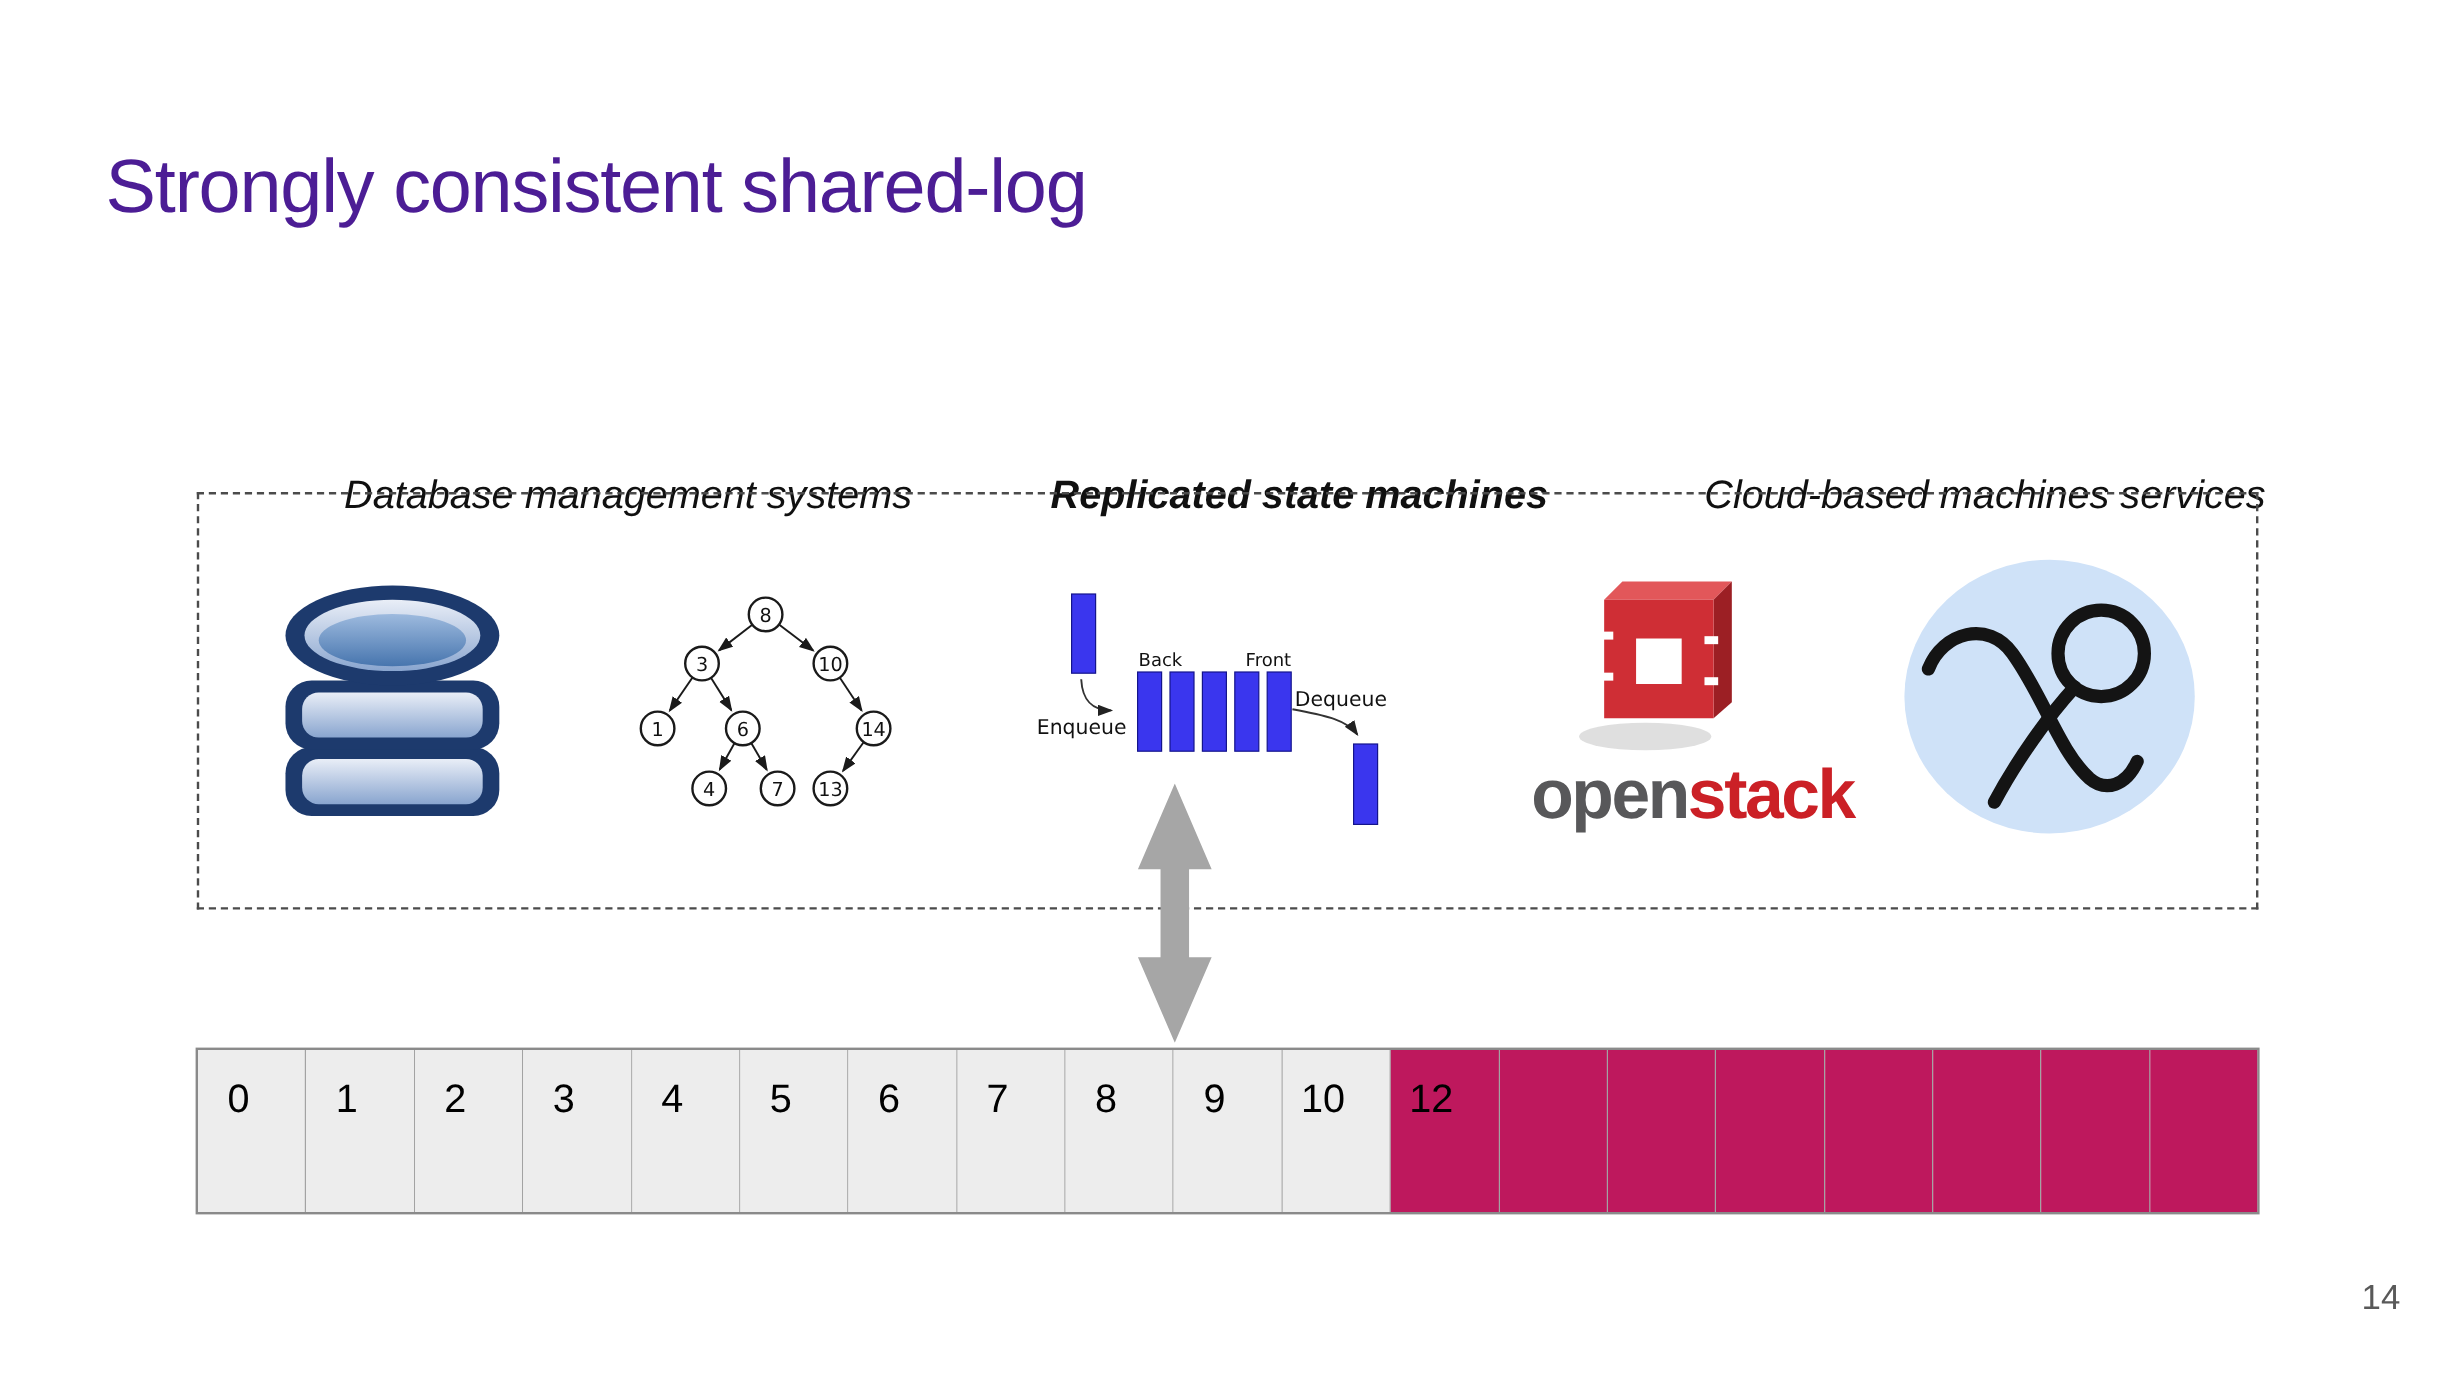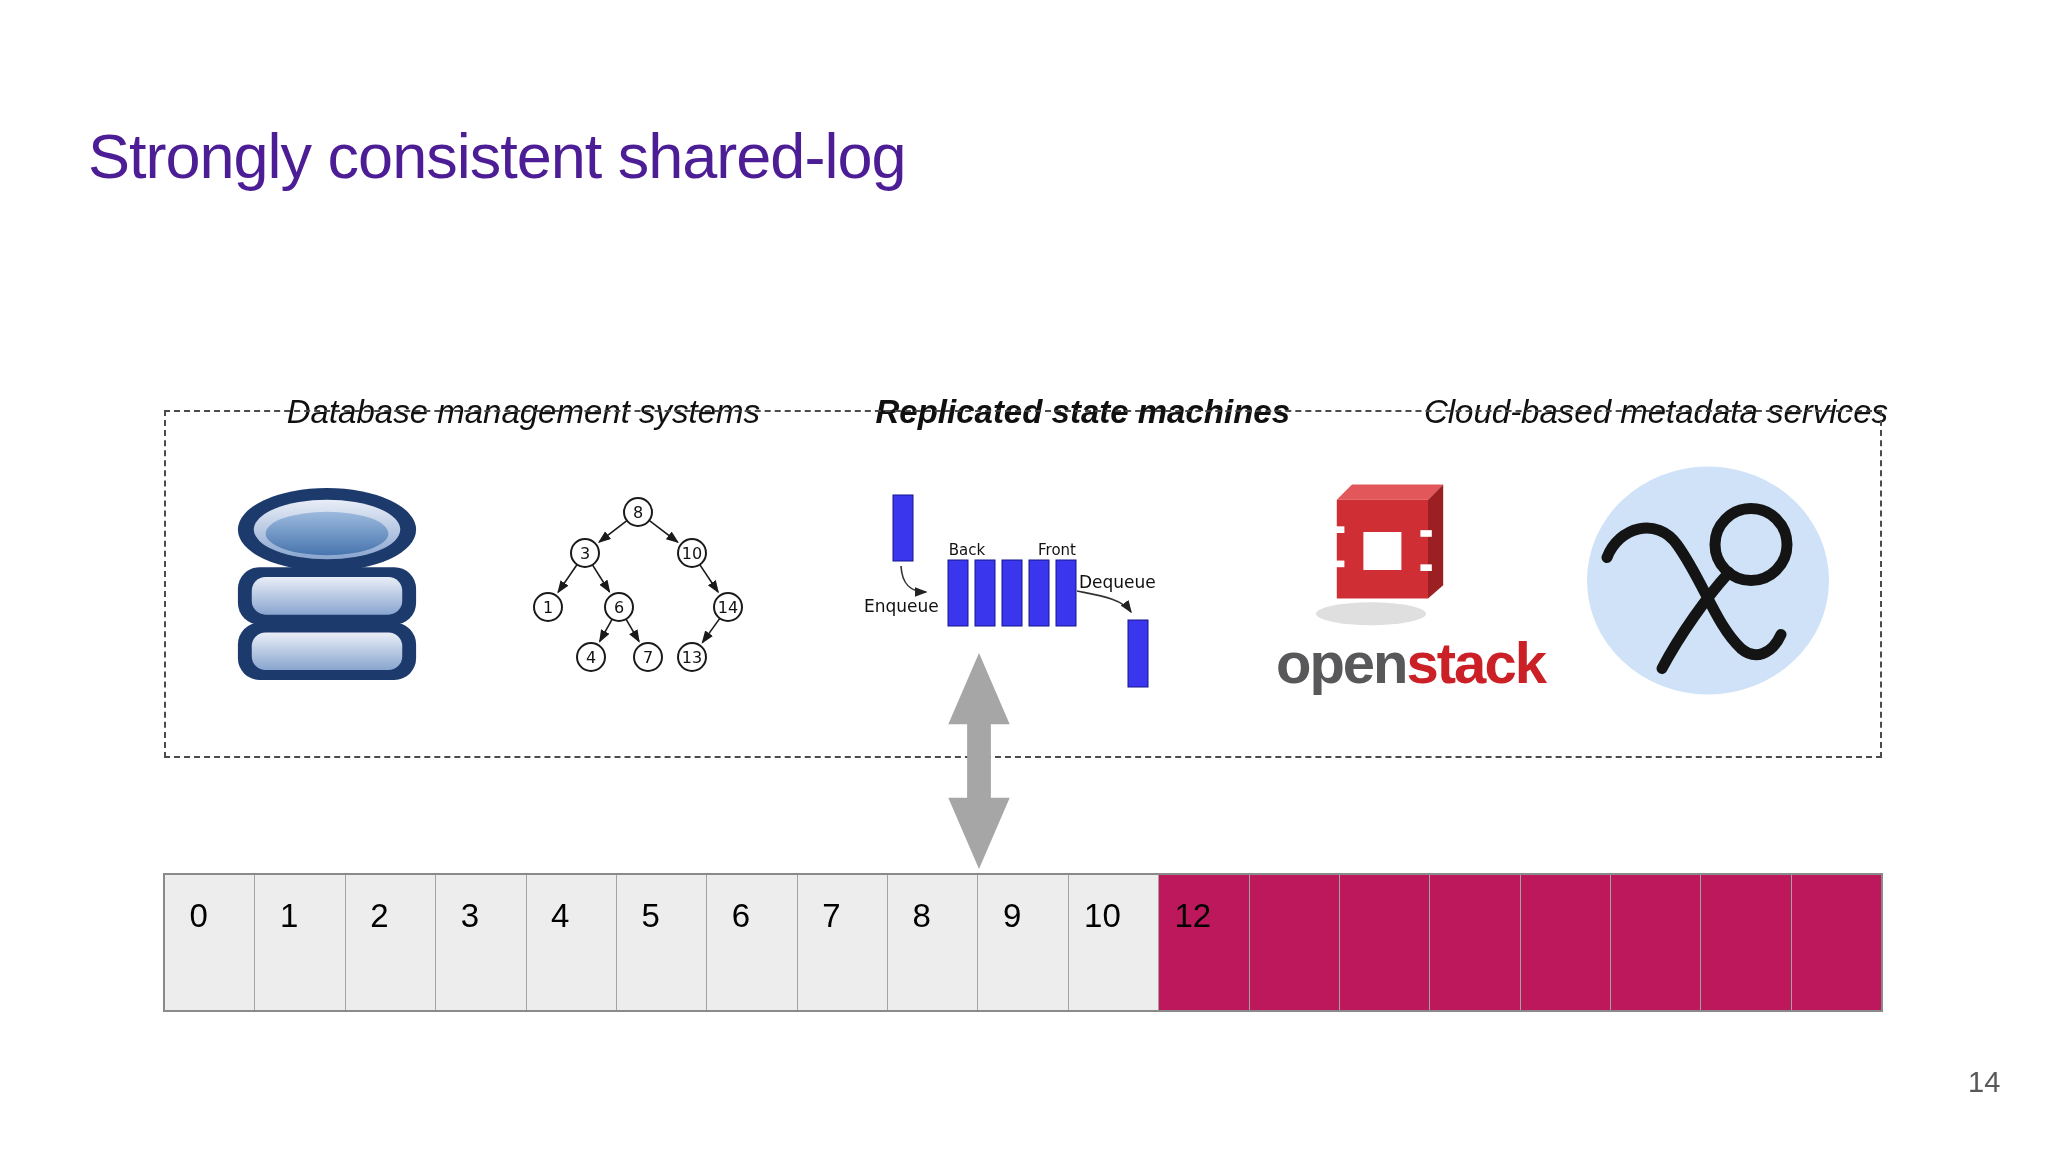--- a/index.html
+++ b/index.html
@@ -52,21 +52,21 @@
 </style>
 </head>
 <body>
 
 <div class="slide">
 
   <h1 class="title">Strongly consistent shared-log</h1>
 
   <div class="cat-label cat-1">Database management systems</div>
   <div class="cat-label cat-2">Replicated state machines</div>
-  <div class="cat-label cat-3">Cloud-based metadata services</div>
+  <div class="cat-label cat-3">Cloud-based machines services</div>
 
   <div class="apps-box"></div>
 
   <svg class="db-icon" viewBox="0 0 200 212">
     <defs>
       <linearGradient id="gLight" x1="0" y1="0" x2="0" y2="1">
         <stop offset="0" stop-color="#e9eef7"></stop>
           <stop offset="1" stop-color="#89a5cf"></stop>
       </linearGradient>
       <linearGradient id="gLiquid" x1="0" y1="0" x2="0" y2="1">

